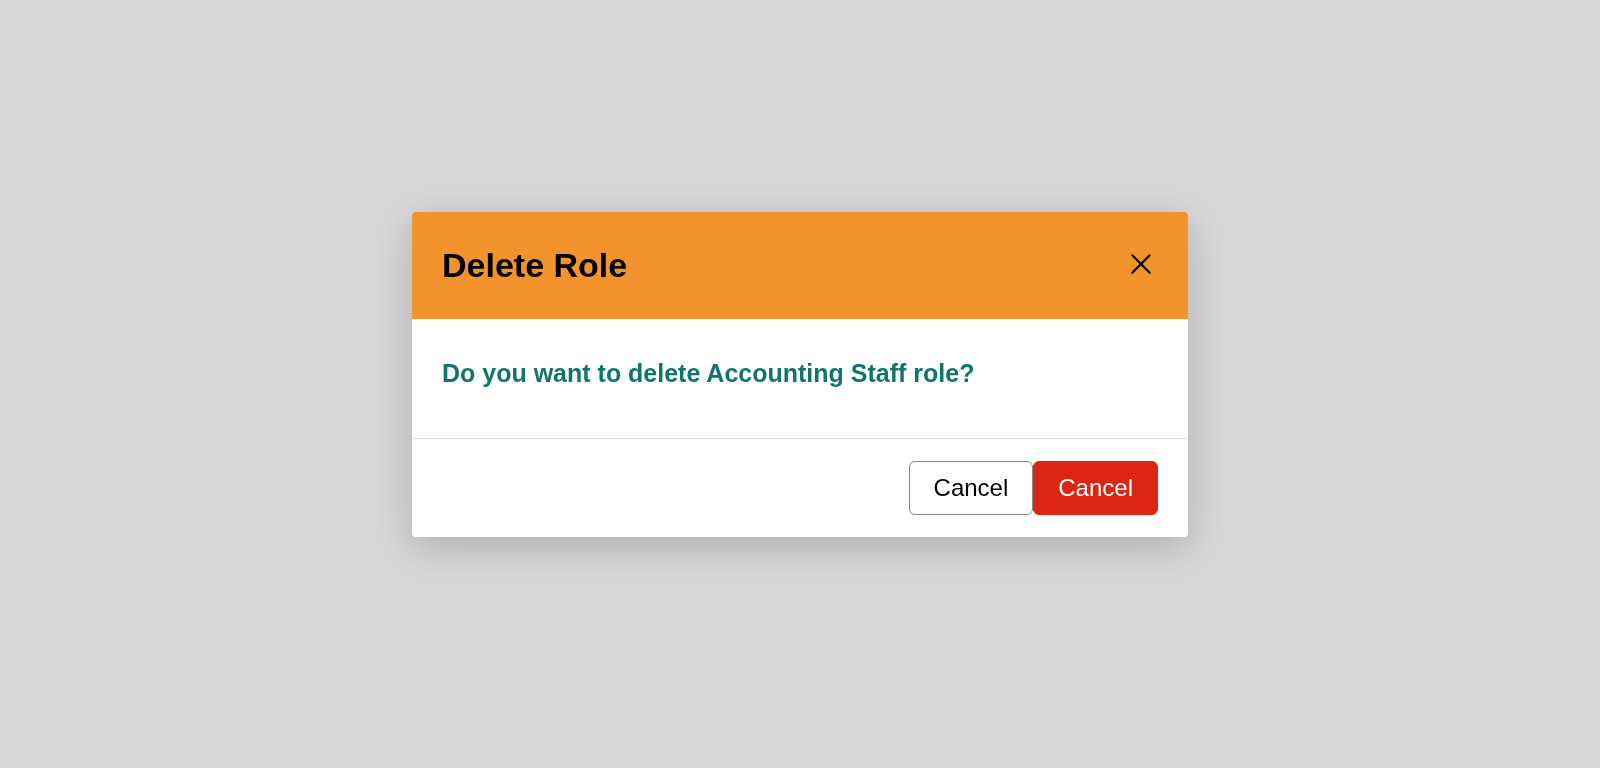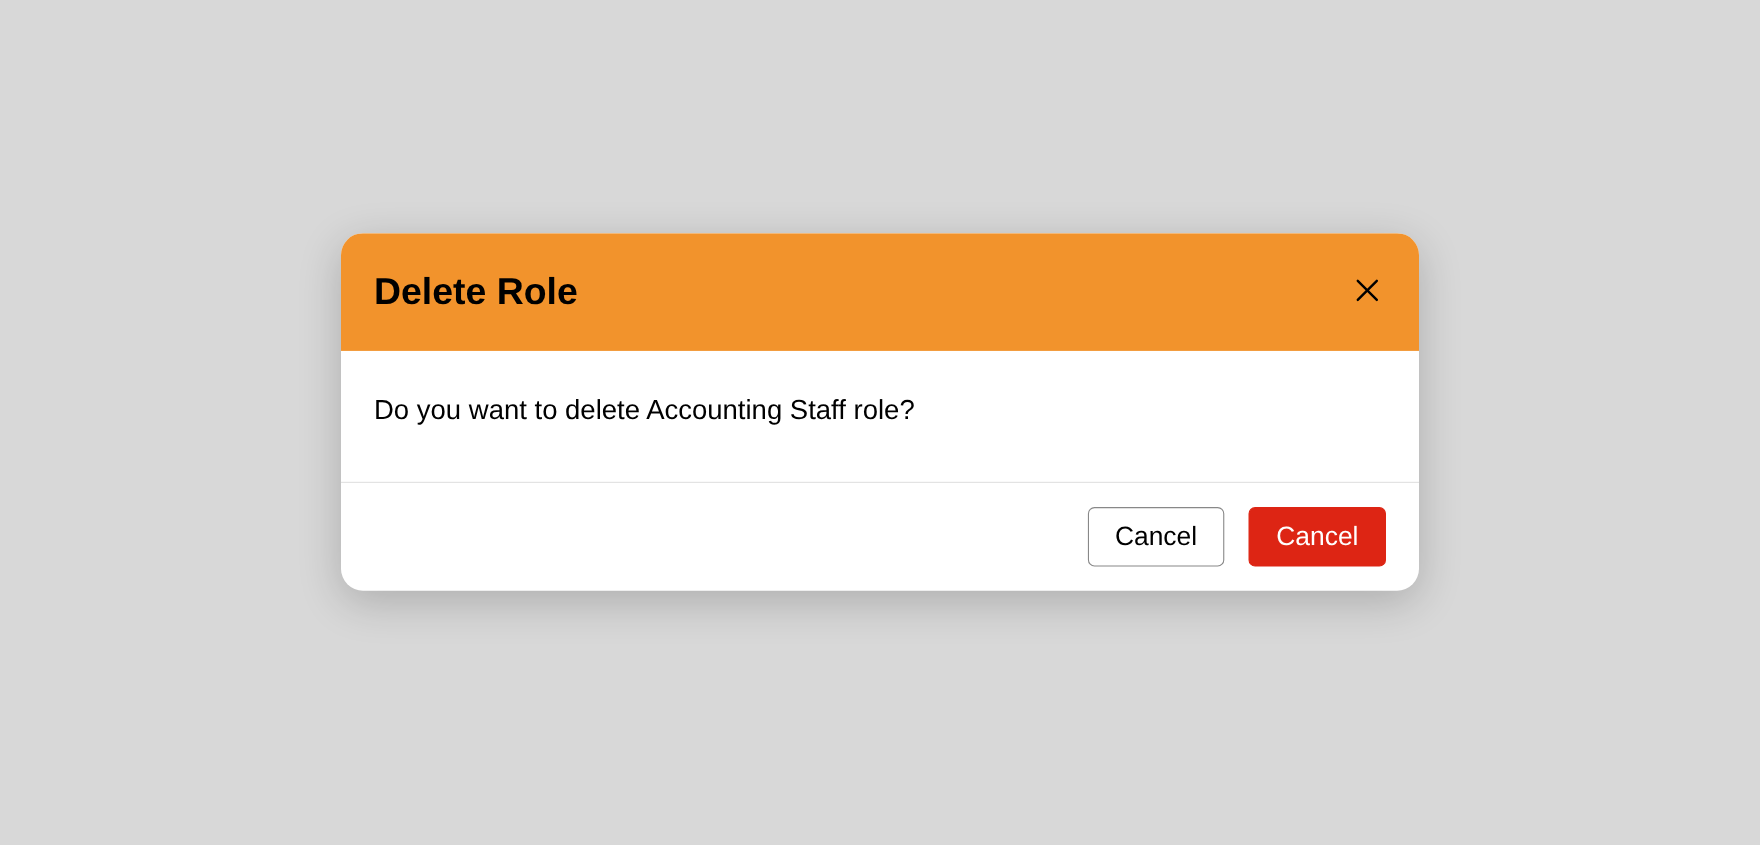--- a/index.html
+++ b/index.html
@@ -10,23 +10,23 @@
     body {
       width: 1600px;
       height: 768px;
       background-color: #d8d8d8;
       font-family: 'Century Gothic', 'Futura', 'Avant Garde', sans-serif;
       display: flex;
       align-items: center;
       justify-content: center;
     }
     .modal {
-      width: 980px;
+      width: 776px;
       background-color: #ffffff;
-      border-radius: 20px;
+      border-radius: 4px;
       box-shadow: 0 10px 40px rgba(0, 0, 0, 0.2);
       overflow: hidden;
       position: relative;
       top: -10px;
     }
     .modal-header {
       background-color: #f2932c;
       padding: 34px 30px;
       display: flex;
       align-items: center;
@@ -48,29 +48,28 @@
     }
     .close-button svg {
       width: 26px;
       height: 26px;
     }
     .modal-body {
       padding: 40px 30px 50px 30px;
       border-bottom: 1px solid #e0e0e0;
     }
     .modal-message {
-      color: #000000;
+      color: #0f766e;
       font-size: 25px;
-      font-weight: 400;
+      font-weight: 700;
     }
     .modal-footer {
       padding: 22px 30px;
       display: flex;
       justify-content: flex-end;
-      gap: 22px;
     }
     .btn {
       padding: 12px 24px;
       font-size: 24px;
       font-family: inherit;
       border-radius: 6px;
       cursor: pointer;
       font-weight: 400;
     }
     .btn-cancel {

